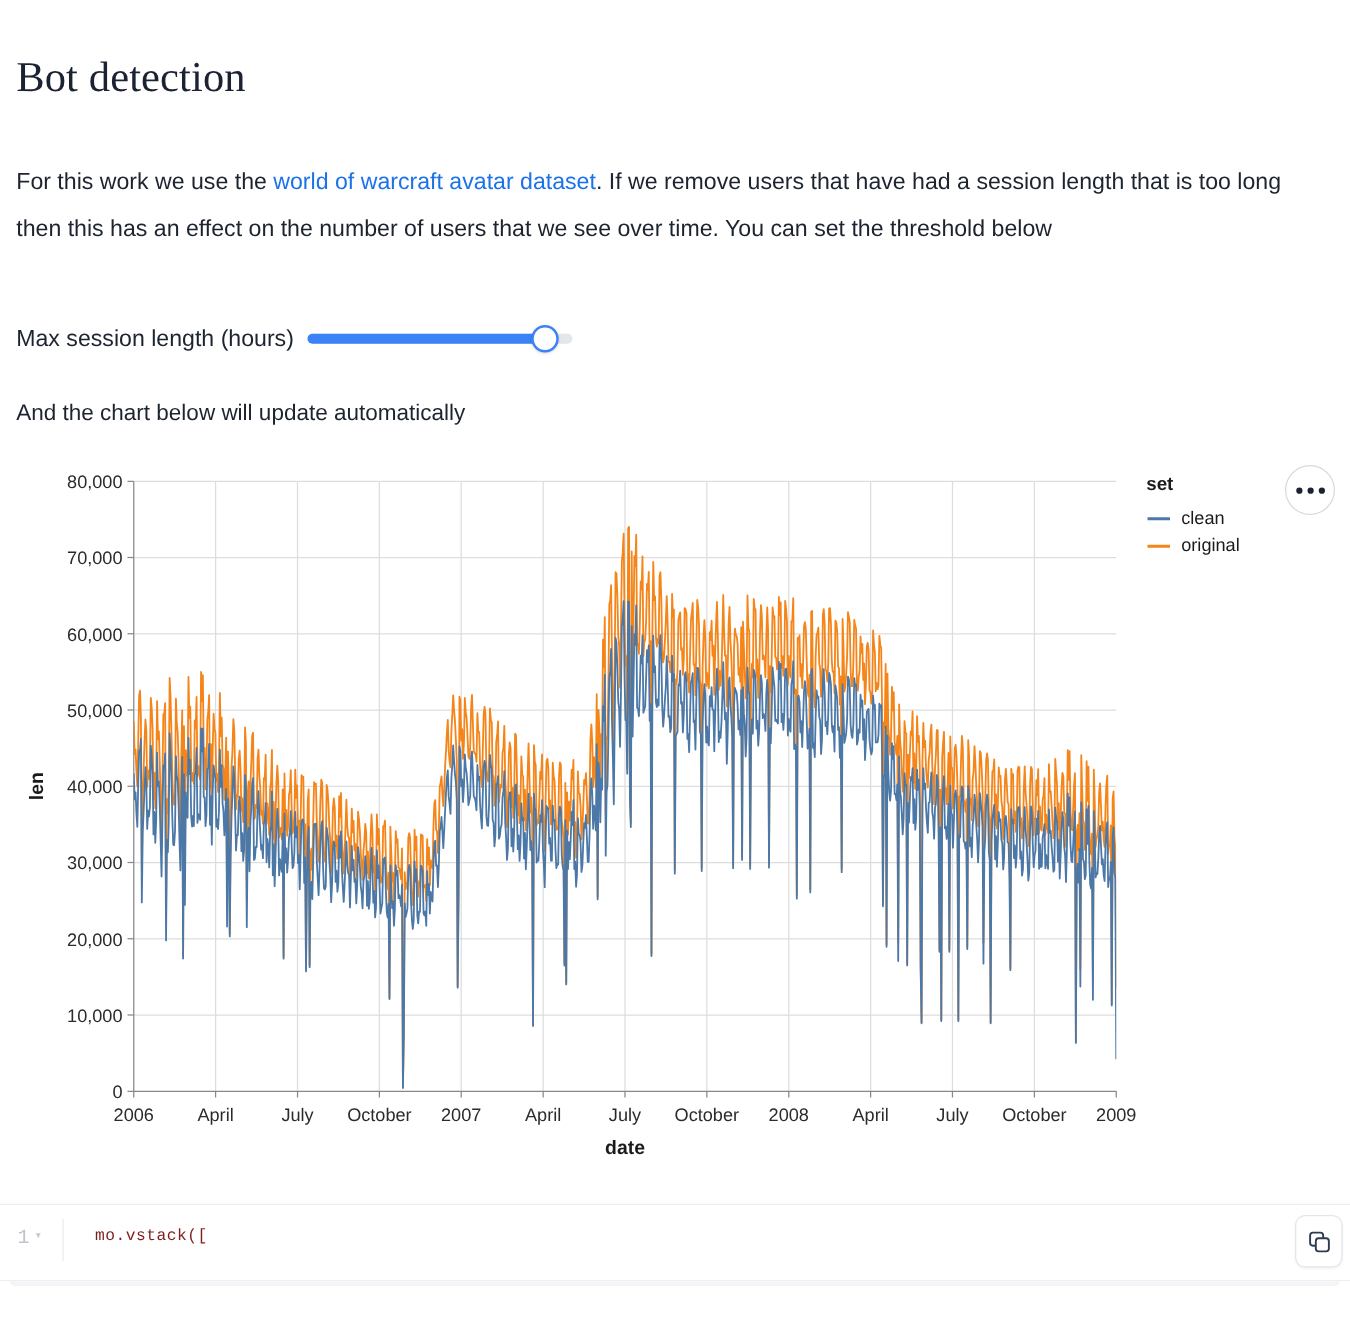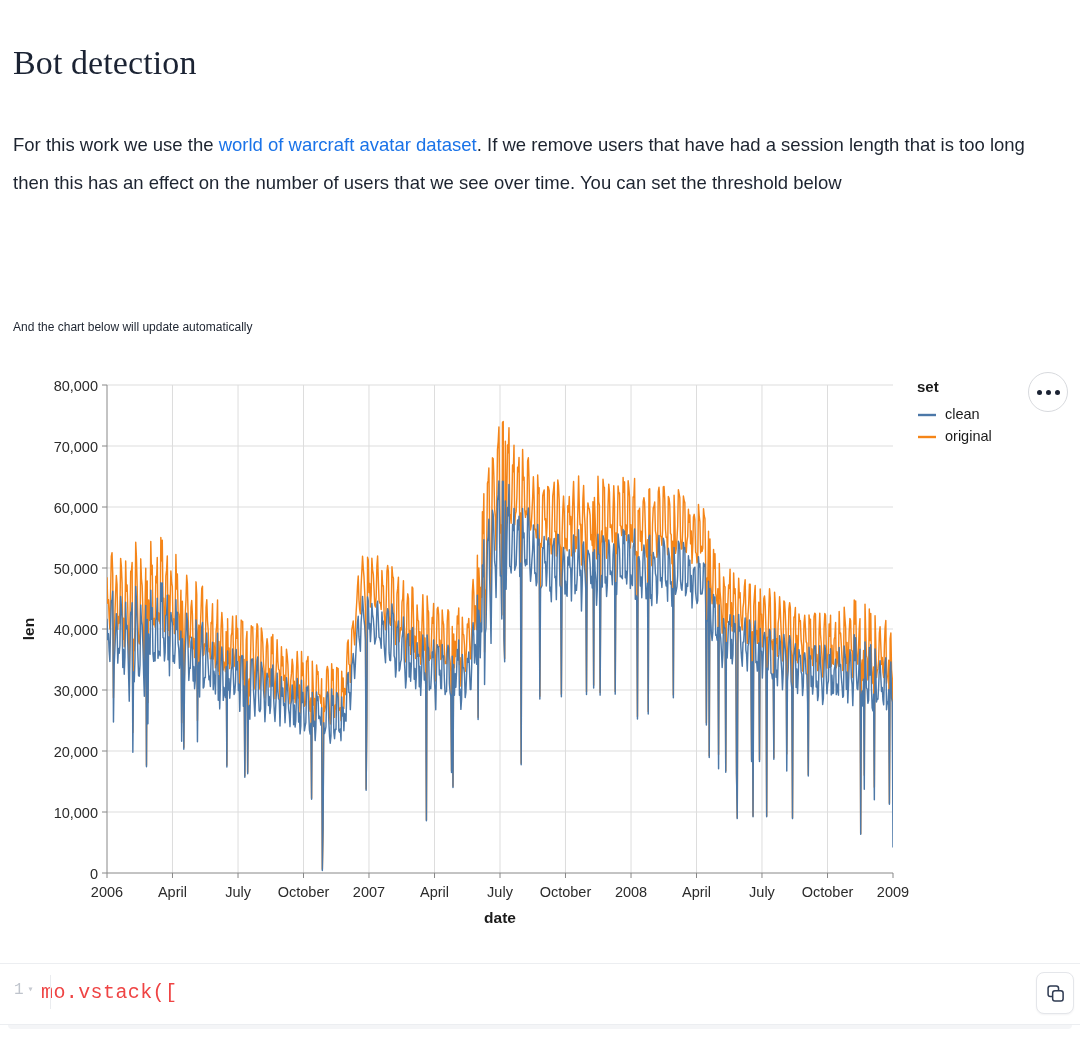--- a/index.html
+++ b/index.html
@@ -100,21 +100,21 @@
     background: #ffffff;
     border: 2.5px solid #3b82f6;
     box-sizing: border-box;
     box-shadow: 0 1px 2px rgba(0,0,0,0.14);
   }
 
   .subtext {
     position: absolute;
     left: 13px;
     top: 320px;
-    font-size: 12px;
+    font-size: 18px;
     color: #1d2430;
   }
 
   
   .chart-block {
     position: absolute;
     left: 0;
     top: 362px;
     width: 1080px;
     height: 580px;
@@ -177,25 +177,25 @@
   .code-divider {
     position: absolute;
     left: 50px;
     top: 975px;
     width: 1px;
     height: 34px;
     background: #eaecef;
   }
   .code-text {
     position: absolute;
-    left: 41px;
+    left: 76px;
     top: 17px;
     font-family: "Liberation Mono", monospace;
-    font-size: 20px;
-    color: #ef4444;
+    font-size: 13px;
+    color: #7f1d1d;
     letter-spacing: 0.4px;
   }
   .copy-btn {
     position: absolute;
     left: 1036px;
     top: 972px;
     width: 38px;
     height: 42px;
     border: 1px solid #e4e6ea;
     border-radius: 8px;
@@ -227,20 +227,28 @@
 </style>
 </head>
 <body>
 
 <div class="notebook">
 
   <h1 class="page-title">Bot detection</h1>
 
   <p class="intro-paragraph"><span>For this work we use the </span><a class="ds-link" href="#">world of warcraft avatar dataset</a><span>. If we remove users that have had a session length that is too long then this has an effect on the number of users that we see over time. You can set the threshold below</span></p>
 
+  <div class="slider-row">
+    <span class="slider-label">Max session length (hours)</span>
+    <div class="slider-widget">
+      <div class="slider-track"></div>
+      <div class="slider-fill" id="sliderFill" style="width: 189.6px; background: rgb(59, 130, 246);"></div>
+      <div class="slider-thumb" id="sliderThumb" style="left: 178.6px; border-color: rgb(59, 130, 246);"></div>
+    </div>
+  </div>
 
   <div class="subtext">And the chart below will update automatically</div>
 
   <div class="chart-block">
     <div class="chart-svg-wrap">
       <svg id="chartSvg" width="1010" height="575" viewBox="0 0 1010 575">
           <line x1="102" y1="511" x2="107" y2="511" stroke="#888888" stroke-width="1"></line>
           <text x="98" y="516.5" text-anchor="end" font-family="&quot;Liberation Sans&quot;, sans-serif" font-size="14.5" fill="#2b2b2b">0</text>
           <line x1="107" y1="450" x2="893" y2="450" stroke="#dddddd" stroke-width="1"></line>
           <line x1="102" y1="450" x2="107" y2="450" stroke="#888888" stroke-width="1"></line>

